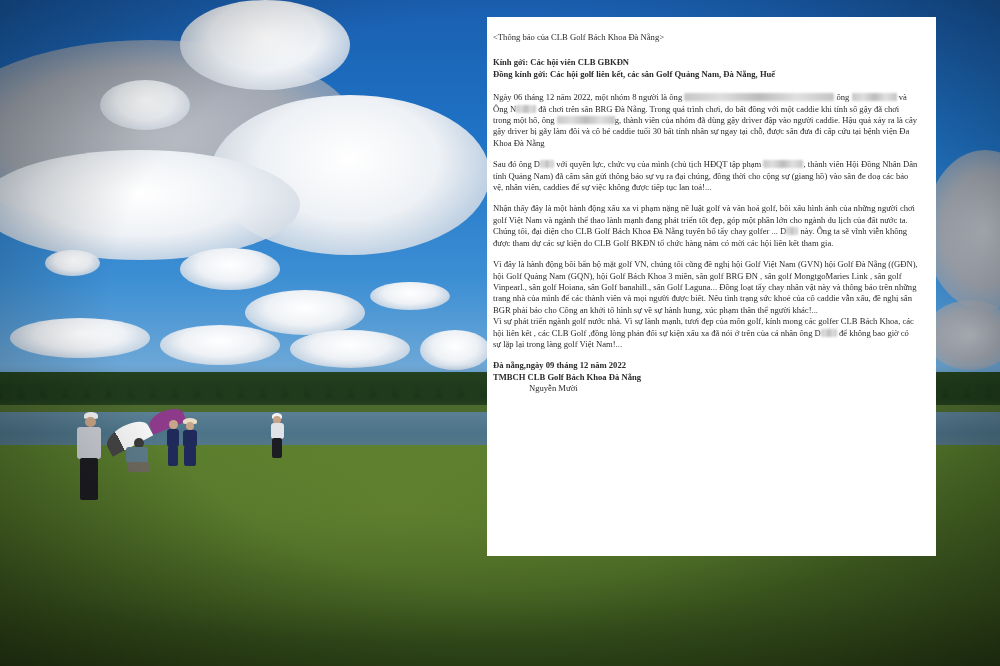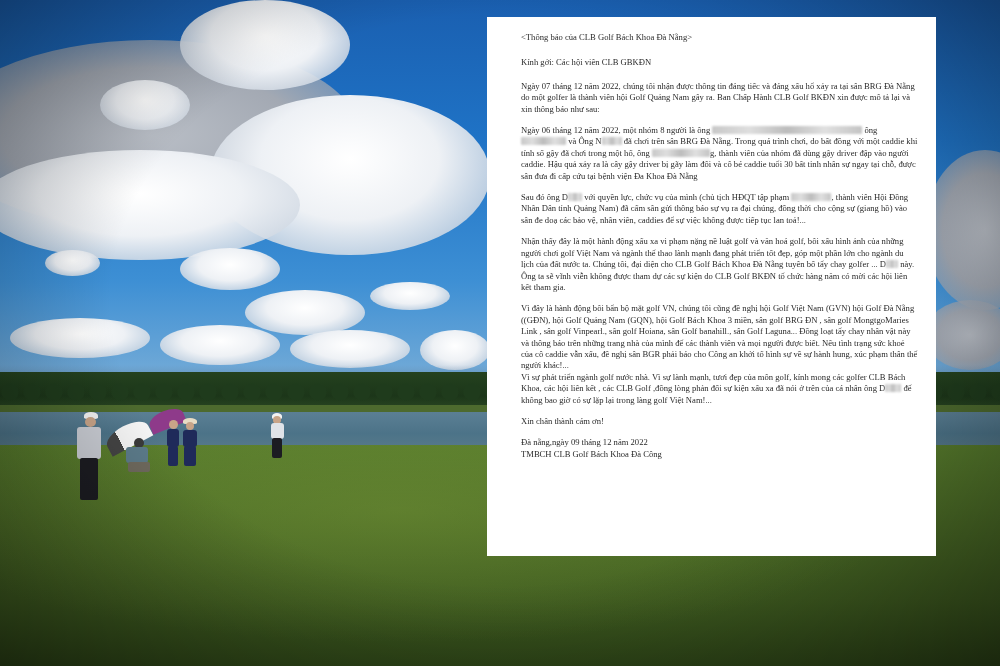--- a/index.html
+++ b/index.html
@@ -42,25 +42,25 @@
     }
     .person { position: absolute; }
     .person .head { position: absolute; border-radius: 50%; background: #c8a488; }
     .person .hat { position: absolute; background: #f2f2f2; border-radius: 50% 50% 20% 20%; }
     .person .torso { position: absolute; border-radius: 3px; }
     .person .legs { position: absolute; background: #1c1c22; border-radius: 2px; }
     .umbrella { position: absolute; border-radius: 50% 50% 0 0; transform-origin: center bottom; }
 
     .doc {
       position: absolute; left: 487px; top: 17px; width: 449px; height: 539px;
-      background: #ffffff; box-sizing: border-box; padding: 15px 18px 0 34px;
+      background: #ffffff; box-sizing: border-box; padding: 15px 18px 0 6px;
       color: #2a2a2a; font-size: 8.6px; line-height: 11.4px;
     }
     .doc p { margin: 0 0 10px 0; }
-    .doc .line { display: block; }
+    .doc .line { display: block; font-weight: bold; }
     .blur {
       display: inline-block; height: 8px; vertical-align: -1px;
       background: linear-gradient(90deg, #c8c8c8, #dedede, #bcbcbc, #e0e0e0, #c4c4c4);
       filter: blur(1px); border-radius: 1px;
     }
     .sig { padding-left: 36px; margin-top: 14px; }
   </style>
 </head>
 <body>
 
@@ -126,23 +126,23 @@
   </div>
 
   <div class="vignette"></div>
 </div>
 
 <div class="doc">
   <p style="margin-bottom:14px;">&lt;Thông báo của CLB Golf Bách Khoa Đà Nẵng&gt;</p>
 
   <p style="margin-bottom:12px;">
     <span class="line">Kính gởi: Các hội viên CLB GBKĐN</span>
+    <span class="line">Đồng kính gởi: Các hội golf liên kết, các sân Golf Quảng Nam, Đà Nẵng, Huế</span>
   </p>
 
-  <p>Ngày 07 tháng 12 năm 2022, chúng tôi nhận được thông tin đáng tiếc và đáng xấu hổ xảy ra tại sân BRG Đà Nẵng do một golfer là thành viên hội Golf Quảng Nam gây ra. Ban Chấp Hành CLB Golf BKĐN xin được mô tả lại và xin thông báo như sau:</p>
 
   <p>
     <span>Ngày 06 tháng 12 năm 2022, một nhóm 8 người là ông</span>
     <span class="blur" style="width:150px;"></span>
     <span>ông</span>
     <span class="blur" style="width:45px;"></span>
     <span>và Ông N</span><span class="blur" style="width:20px;"></span>
     <span>đã chơi trên sân BRG Đà Nẵng. Trong quá trình chơi, do bất đồng với một caddie khi tính số gậy đã chơi trong một hố, ông</span>
     <span class="blur" style="width:58px;"></span><span>g, thành viên của nhóm đã dùng gậy driver đập vào người caddie. Hậu quả xảy ra là cây gậy driver bị gãy làm đôi và cô bé caddie tuổi 30 bất tỉnh nhân sự ngay tại chỗ, được sân đưa đi cấp cứu tại bệnh viện Đa Khoa Đà Nẵng</span>
   </p>
@@ -158,19 +158,19 @@
     <span>này. Ông ta sẽ vĩnh viễn không được tham dự các sự kiện do CLB Golf BKĐN tổ chức hàng năm có mời các hội liên kết tham gia.</span>
   </p>
 
   <p style="margin-bottom:0;">Vì đây là hành động bôi bẩn bộ mặt golf VN, chúng tôi cũng đề nghị hội Golf Việt Nam (GVN) hội Golf Đà Nẵng ((GĐN), hội Golf Quảng Nam (GQN), hội Golf Bách Khoa 3 miền, sân golf BRG ĐN , sân golf MongtgoMaries Link , sân golf Vinpearl., sân golf Hoiana, sân Golf banahill., sân Golf Laguna... Đồng loạt tẩy chay nhân vật này và thông báo trên những trang nhà của mình để các thành viên và mọi người được biết. Nếu tình trạng sức khoẻ của cô caddie vẫn xấu, đề nghị sân BGR phải báo cho Công an khởi tố hình sự về sự hành hung, xúc phạm thân thể người khác!...</p>
 
   <p>
     <span>Vì sự phát triển ngành golf nước nhà. Vì sự lành mạnh, tươi đẹp của môn golf, kính mong các golfer CLB Bách Khoa, các hội liên kết , các CLB Golf ,đồng lòng phản đối sự kiện xấu xa đã nói ở trên của cá nhân ông D</span><span class="blur" style="width:16px;"></span>
     <span>để không bao giờ có sự lặp lại trong làng golf Việt Nam!...</span>
   </p>
 
-  <p>Xin chân thành cám ơn!</p>
 
   <p style="margin-bottom:0;">
     <span class="line">Đà nẵng,ngày 09 tháng 12 năm 2022</span>
-    <span class="line">TMBCH CLB Golf Bách Khoa Đà Công</span>
+    <span class="line">TMBCH CLB Golf Bách Khoa Đà Nẵng</span>
   </p>
+  <p class="sig">Nguyễn Mười</p>
 </div>
 
 </body></html>

